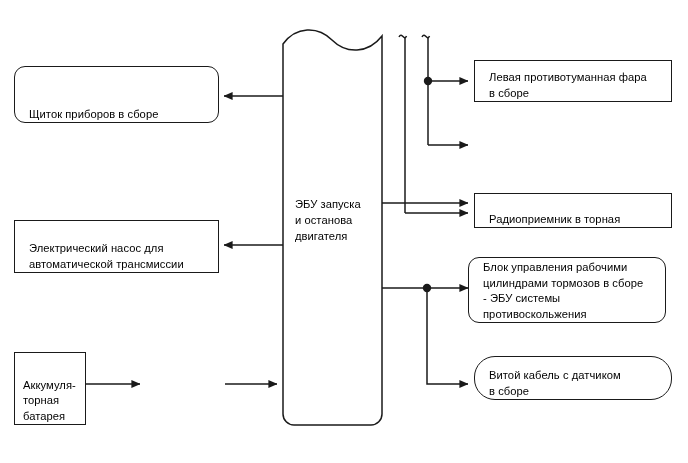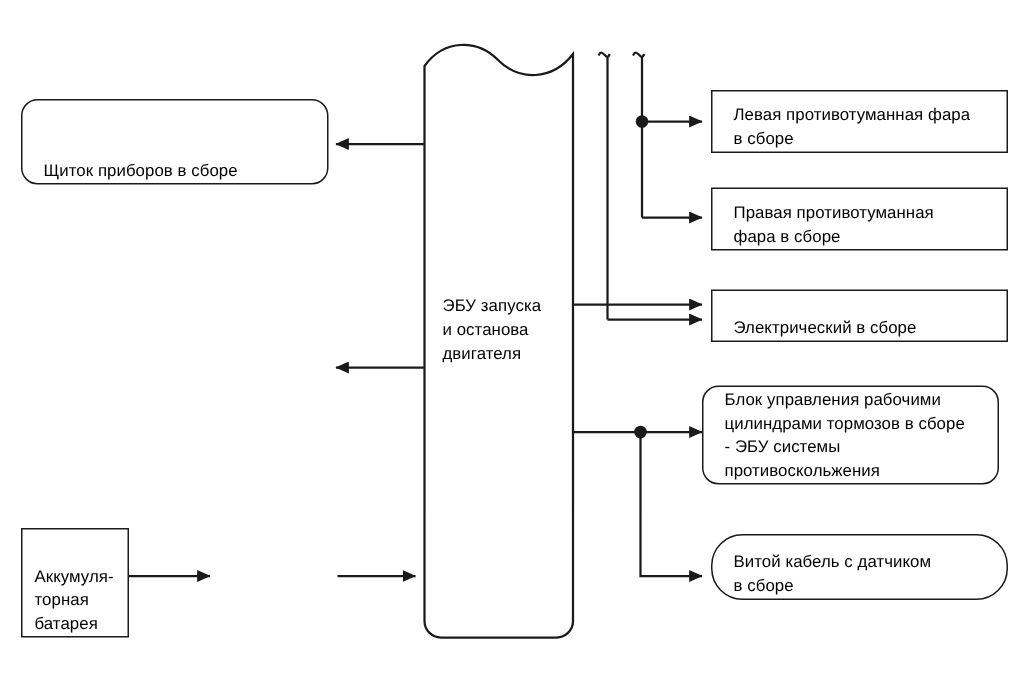--- a/index.html
+++ b/index.html
@@ -119,40 +119,40 @@
   <div class="node ecu" style="left:283px; top:36px; width:99px; height:389px;">
     <div class="node-label">ЭБУ запуска
 и останова
 двигателя</div>
   </div>
 
   <div class="node rounded" style="left:14px; top:66px; width:205px; height:57px;">
     <div class="node-label">Щиток приборов в сборе</div>
   </div>
 
+  <div class="node" style="left:14px; top:220px; width:205px; height:53px;">
+    <div class="node-label">Электрический насос для
+автоматической трансмиссии</div>
+  </div>
 
   <div class="node" style="left:14px; top:352px; width:72px; height:73px;">
     <div class="node-label" style="padding-left:8px;">Аккумуля-
 торная
 батарея</div>
   </div>
 
 
   <div class="node" style="left:474px; top:60px; width:198px; height:42px;">
     <div class="node-label">Левая противотуманная фара
 в сборе</div>
   </div>
 
-  <div class="node" style="left:474px; top:125px; width:198px; height:42px;">
-    <div class="node-label">Правая противотуманная
-фара в сборе</div>
-  </div>
 
   <div class="node" style="left:474px; top:193px; width:198px; height:35px;">
-    <div class="node-label">Электрический в сборе</div>
+    <div class="node-label">Радиоприемник в торная</div>
   </div>
 
   <div class="node rounded" style="left:468px; top:257px; width:198px; height:66px;">
     <div class="node-label">Блок управления рабочими
 цилиндрами тормозов в сборе
 - ЭБУ системы
 противоскольжения</div>
   </div>
 
   <div class="node" style="left:474px; top:356px; width:198px; height:44px;border-radius:21px;">

